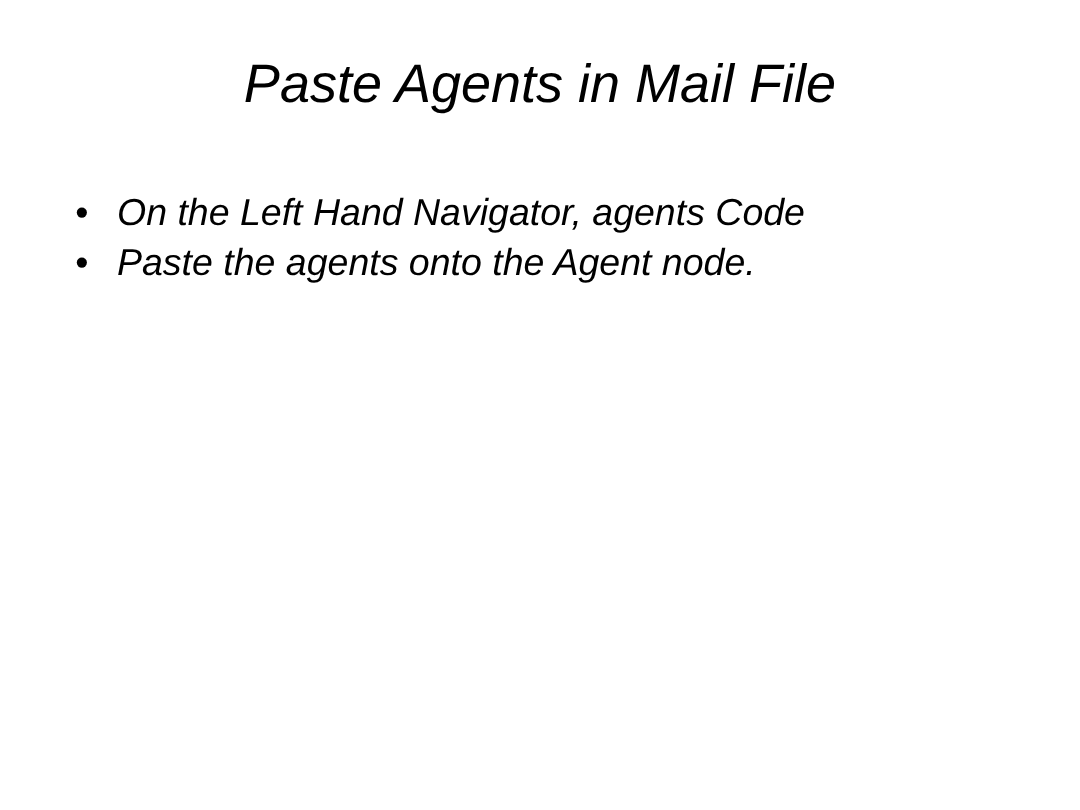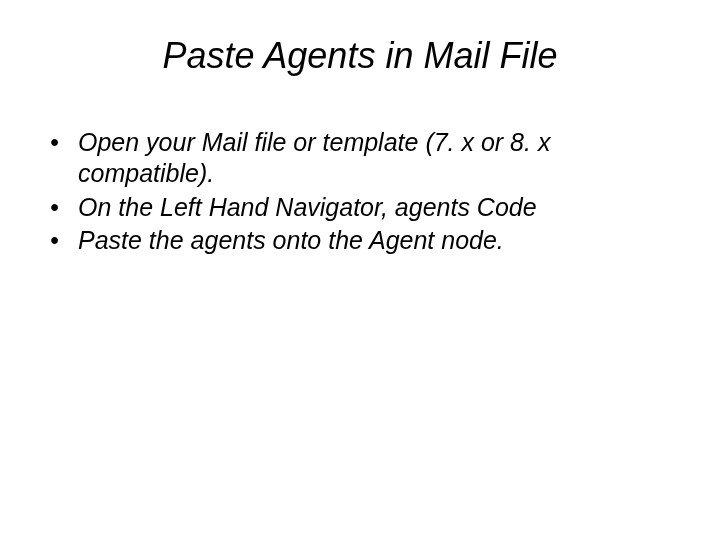--- a/index.html
+++ b/index.html
@@ -41,16 +41,15 @@
       top: 0;
       font-size: 25px;
     }
   </style>
 </head>
 <body>
 
 <h1 class="title">Paste Agents in Mail File</h1>
 
 <ul class="bullet-list">
-  <li class="bullet-item">Open your Mail file or template (7. x or 8. x compatible).</li>
   <li class="bullet-item">On the Left Hand Navigator, agents Code</li>
   <li class="bullet-item">Paste the agents onto the Agent node.</li>
 </ul>
 
 </body></html>

